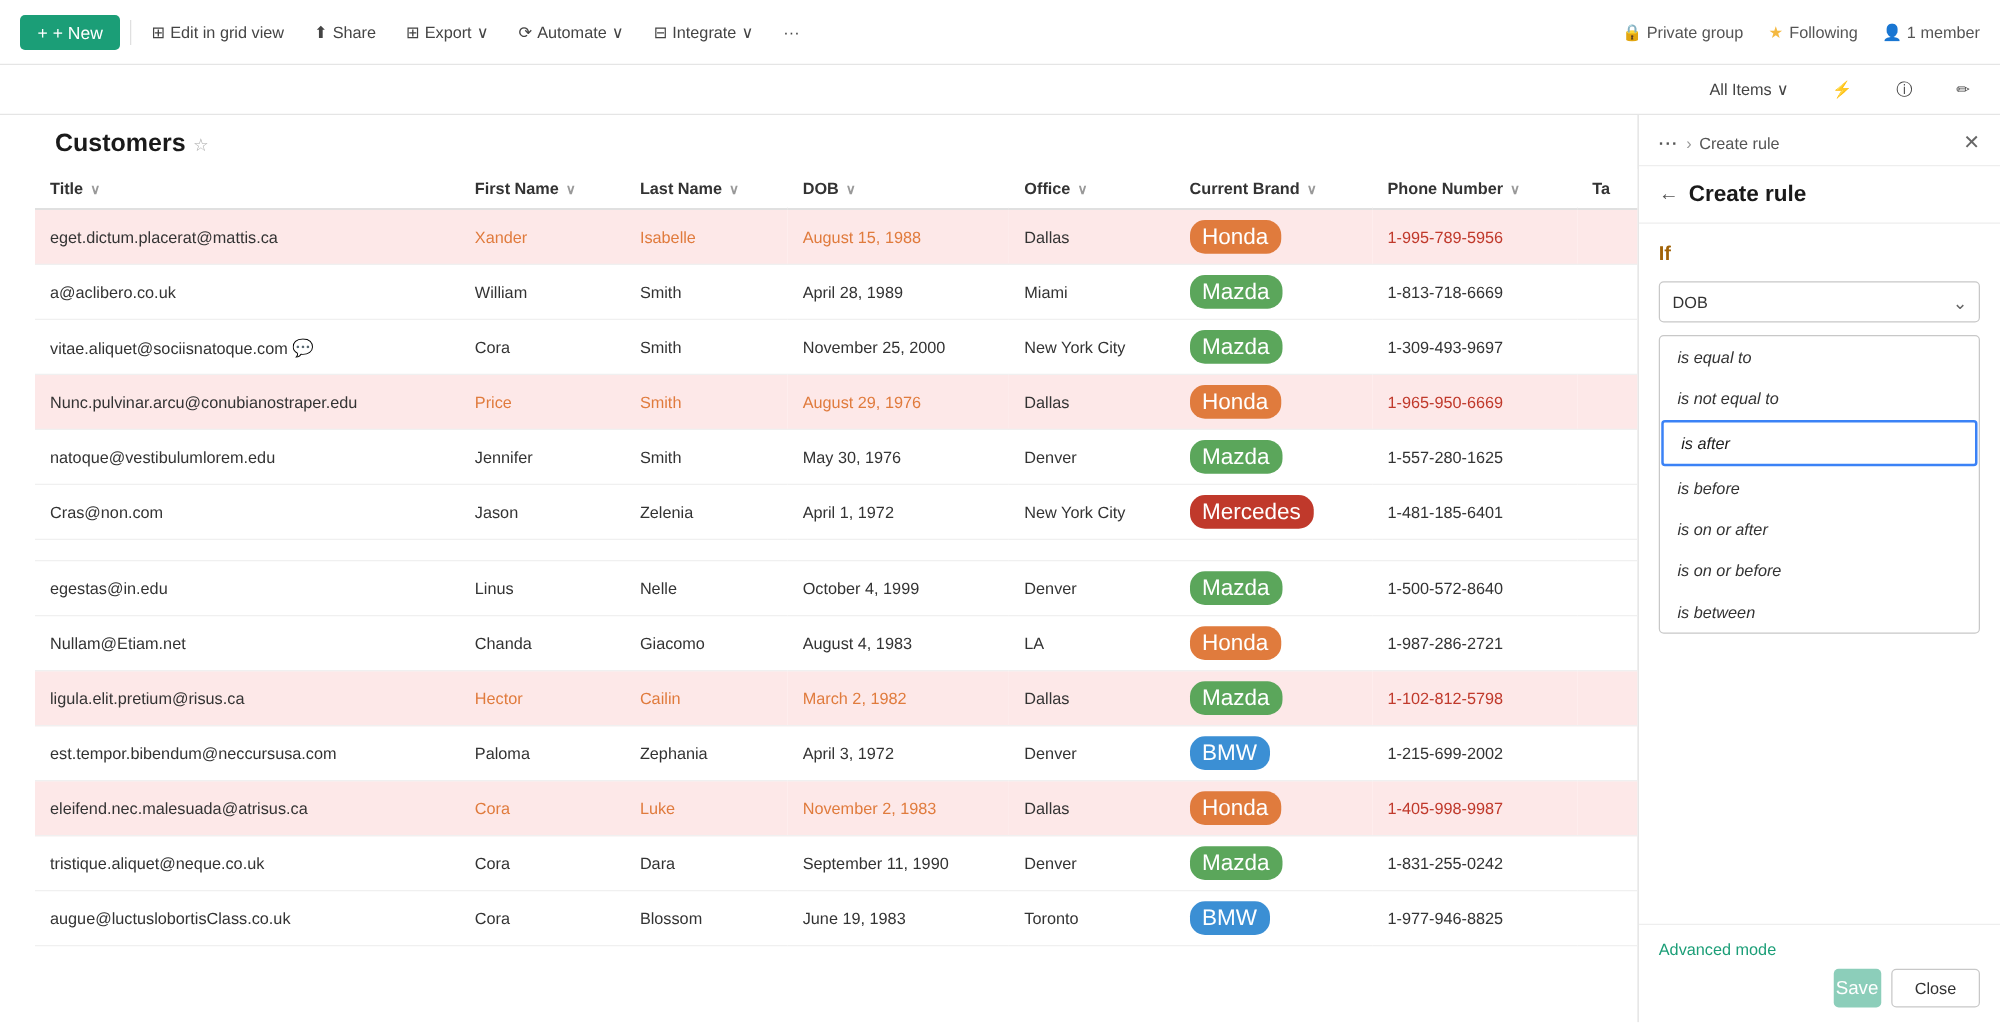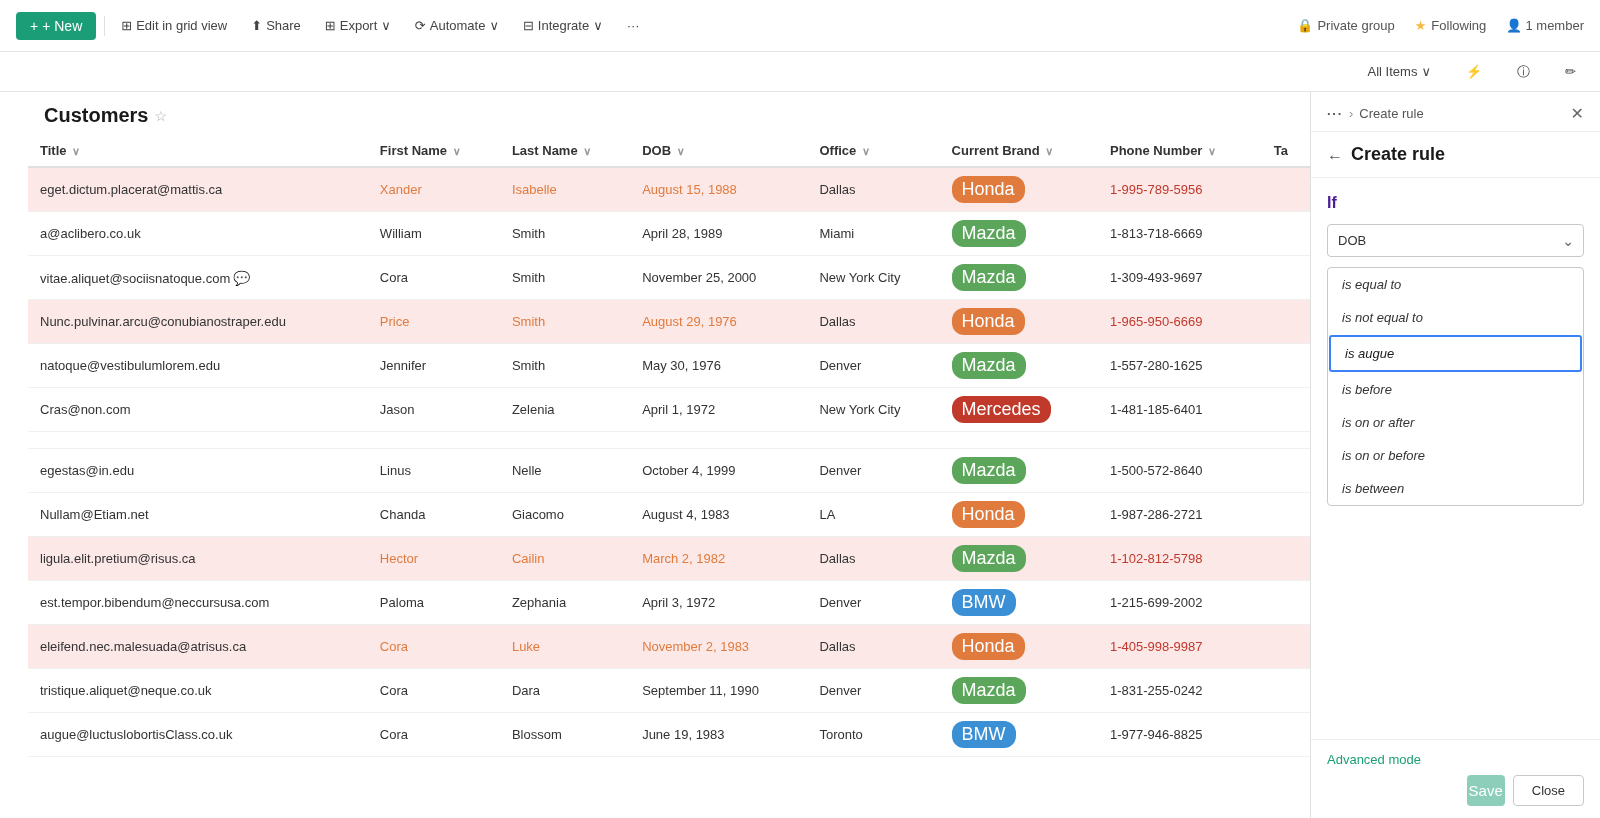--- a/index.html
+++ b/index.html
@@ -179,21 +179,21 @@
 
     .panel-body {
       flex: 1;
       overflow-y: auto;
       padding: 16px;
     }
 
     .if-label {
       font-size: 16px;
       font-weight: 600;
-      color: #4c1d95;
+      color: #a16207;
       margin-bottom: 12px;
     }
     .select-wrapper {
       position: relative;
       margin-bottom: 10px;
     }
     .select-wrapper select {
       width: 100%;
       padding: 8px 10px;
       border: 1px solid #c8c8c8;
@@ -540,21 +540,21 @@
 
       <div class="select-wrapper">
         <select>
           <option>DOB</option>
         </select>
       </div>
 
       <div class="comparison-dropdown">
         <div class="comparison-item">is equal to</div>
         <div class="comparison-item">is not equal to</div>
-        <div class="comparison-item selected">is augue</div>
+        <div class="comparison-item selected">is after</div>
         <div class="comparison-item">is before</div>
         <div class="comparison-item">is on or after</div>
         <div class="comparison-item">is on or before</div>
         <div class="comparison-item">is between</div>
       </div>
     </div>
 
     <div class="panel-footer">
       <a class="advanced-mode-link">Advanced mode</a>
       <div class="footer-buttons">

